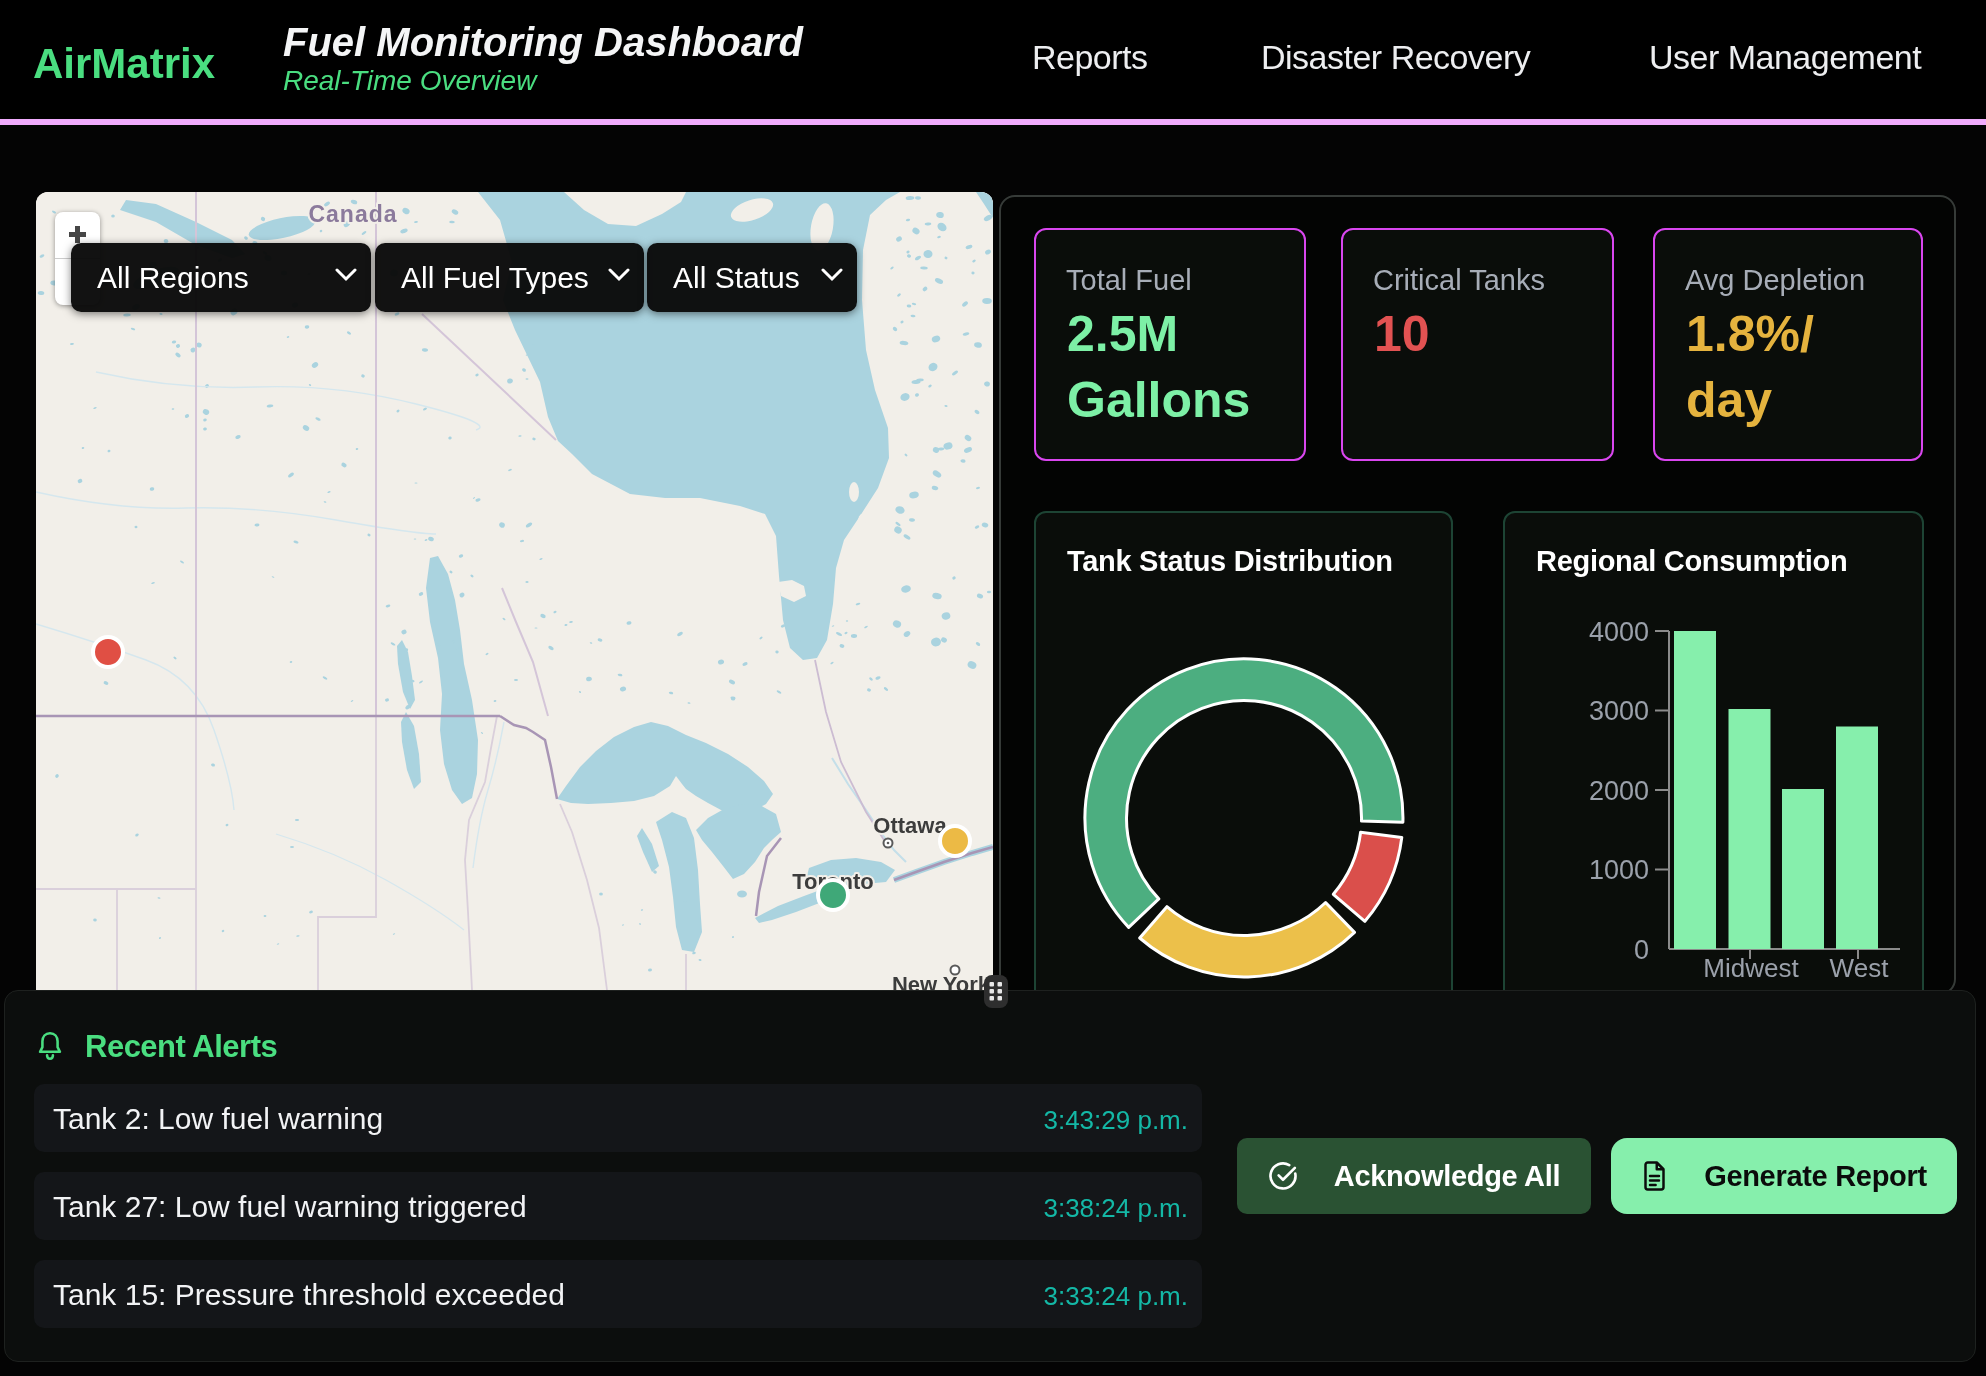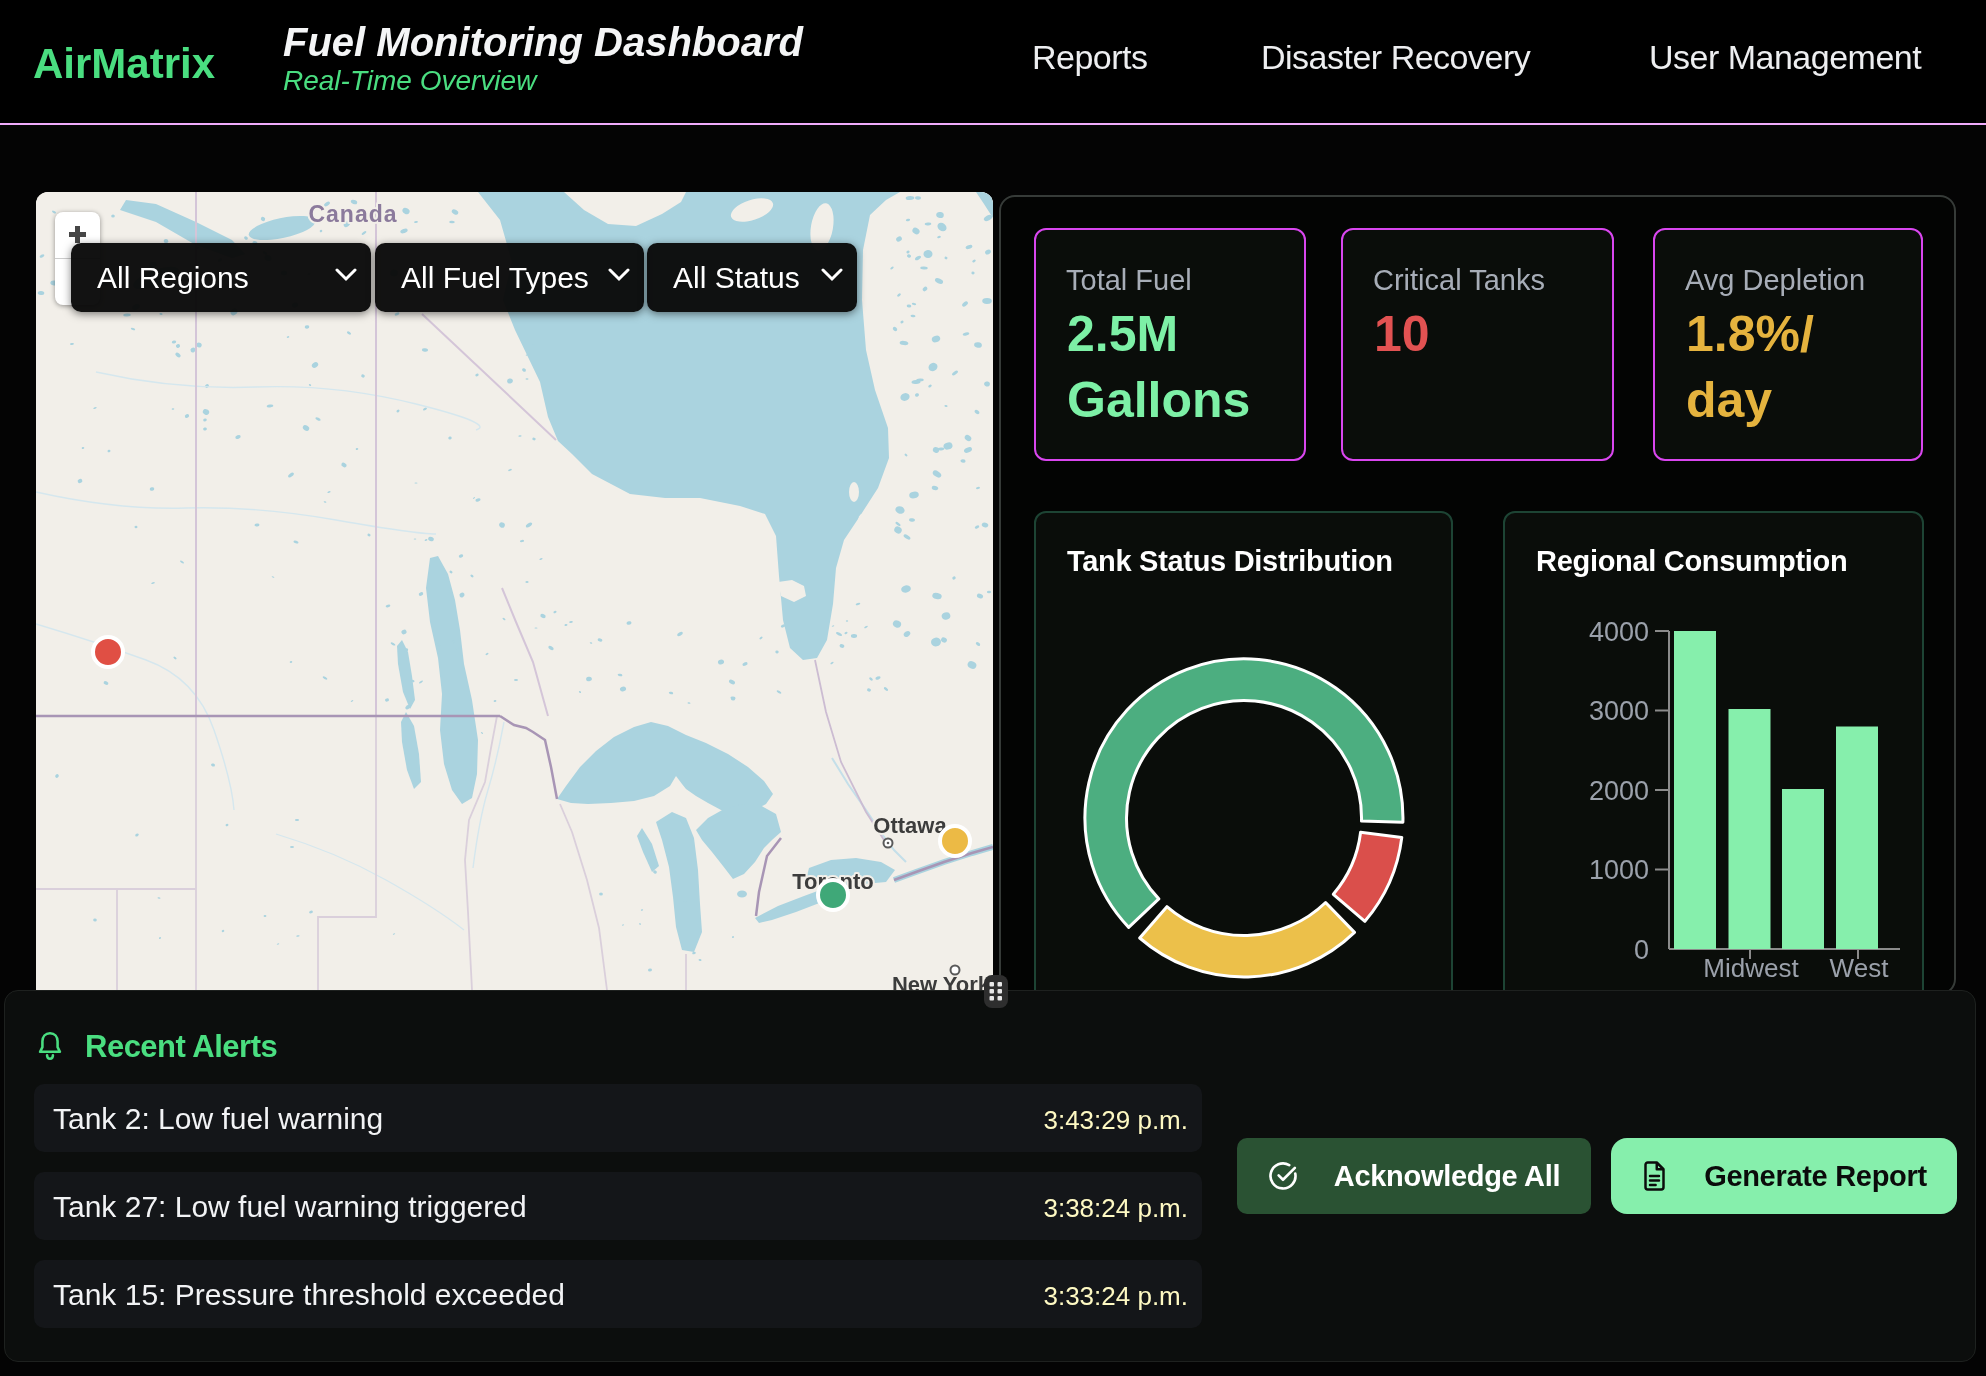--- a/index.html
+++ b/index.html
@@ -1,21 +1,21 @@
 <!DOCTYPE html>
 <html><head>
 <meta charset="utf-8">
 <style>
   * { margin:0; padding:0; box-sizing:border-box; }
   html,body { width:1986px; height:1376px; background:#040404; overflow:hidden;
     font-family:"Liberation Sans", sans-serif; position:relative; }
   .abs { position:absolute; }
   
   #header { position:absolute; left:0; top:0; width:1986px; height:125px;
-    background:#000; border-bottom:2px solid #f0abfc; z-index:40; }
+    background:#000; border-bottom:6px solid #f0abfc; z-index:40; }
   #logo { position:absolute; left:33px; top:40px; font-size:42px; font-weight:bold; color:#4ade80; }
   #titleblk { position:absolute; left:283px; top:20px;font-style:italic; }
   #titleblk h1 { font-size:40px; font-weight:bold; color:#f4f5f6; letter-spacing:0; }
   #titleblk .sub { font-size:28px; color:#4ade80; }
   .nav { position:absolute; top:38px; font-size:34px; color:#edeef0; font-weight:400; letter-spacing:-0.5px; }
   
   #mapbox { position:absolute; left:36px; top:192px; width:957px; height:819px;
     border-radius:12px; overflow:hidden; background:#f2efe9; z-index:5; }
   #zoomctl { position:absolute; left:55px; top:212px; width:45px; height:93px;
     background:#fff; border-radius:8px; z-index:6; box-shadow:0 1px 5px rgba(0,0,0,.4); }
@@ -36,21 +36,21 @@
   .ccard { position:absolute; top:314px; height:520px; background:#0a0d0a;
     border:2px solid #1d4434; border-radius:12px; }
   .ccard .ctitle { position:absolute; left:31px; top:32px; font-size:29px; font-weight:bold; color:#fff; letter-spacing:-0.3px; }
   
   #apanel { position:absolute; left:4px; top:990px; width:1972px; height:372px;
     background:#0c0e0d; border:1px solid #1e211f; border-radius:14px; z-index:50; }
   #ahead { position:absolute; left:80px; top:38px; font-size:31px; font-weight:bold; color:#4ade80; letter-spacing:-0.5px; }
   .arow { position:absolute; left:29px; width:1168px; height:68px; background:#141619;
     border-radius:10px; }
   .arow .at { position:absolute; left:19px; top:18px; font-size:30px; color:#f2f3f5; }
-  .arow .tm { position:absolute; right:14px; top:21px; font-size:26px; color:#fef9c3; }
+  .arow .tm { position:absolute; right:14px; top:21px; font-size:26px; color:#14b8a6; }
   .btn { position:absolute; top:147px; height:76px; border-radius:10px;
     display:flex; align-items:center; justify-content:center; font-size:29px; font-weight:bold; letter-spacing:-0.3px; }
   #ack { left:1232px; width:354px; background:#2a5233; color:#fff; }
   #gen { left:1606px; width:346px; background:#86efac; color:#0b0b0b;border-radius:16px; }
   #drag { position:absolute; left:984px; top:975px; width:24px; height:33px;
     background:#2e2e2e; border-radius:8px; z-index:60; }
 </style>
 </head>
 <body>
 

